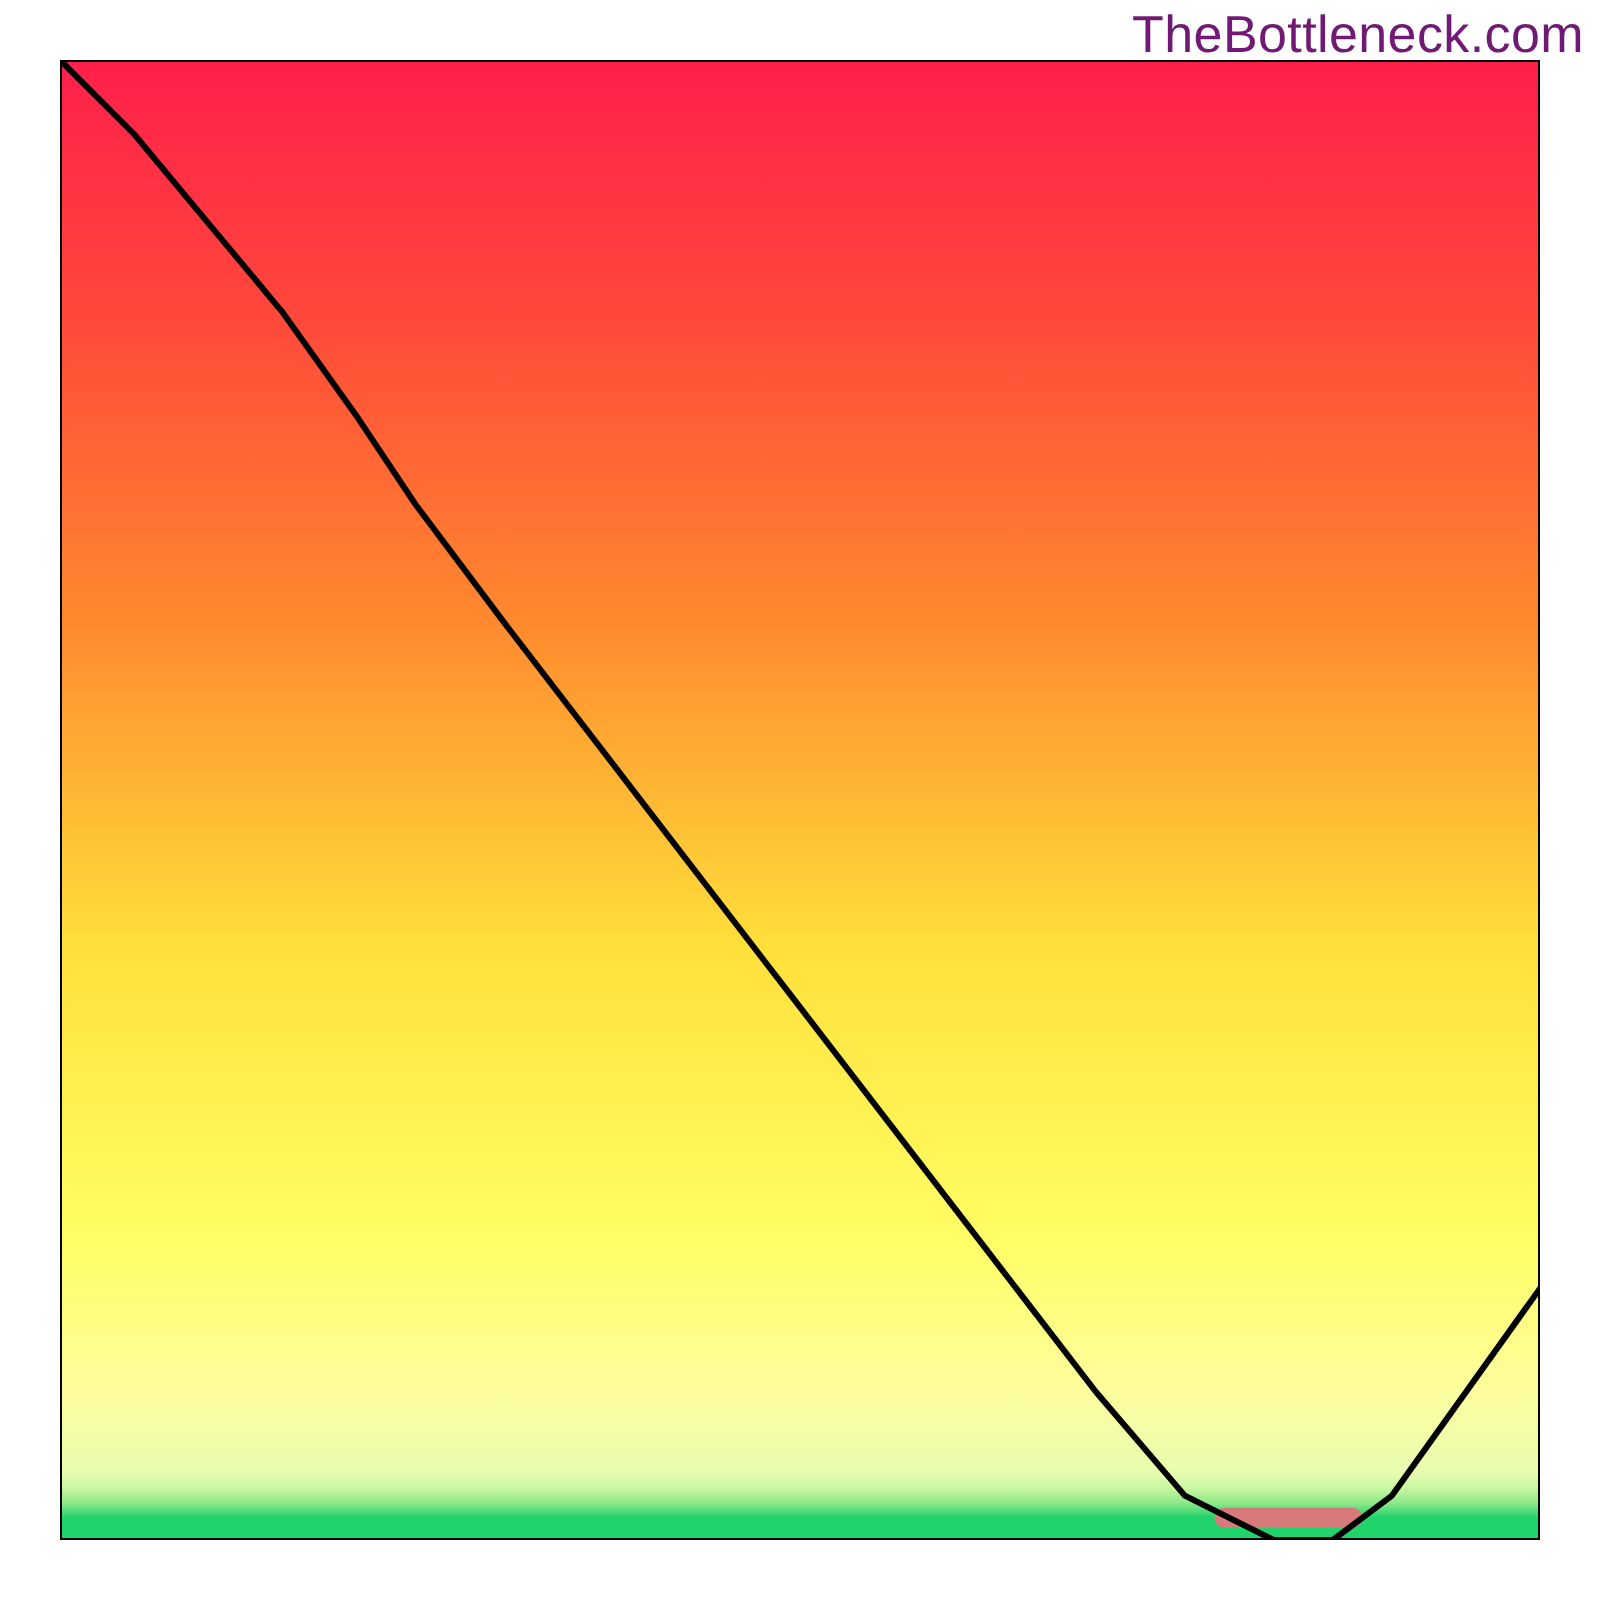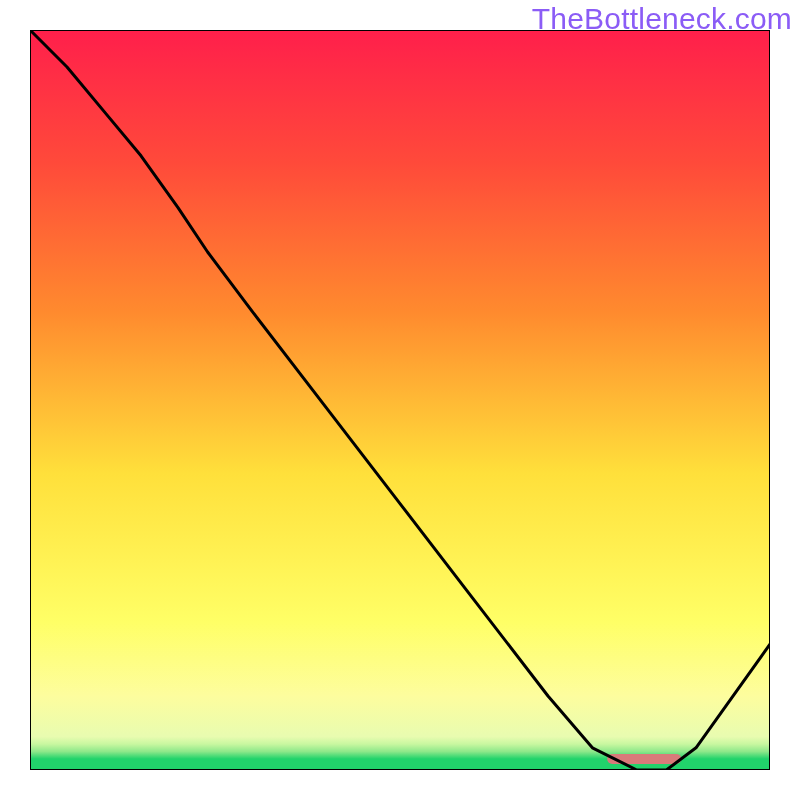--- a/index.html
+++ b/index.html
@@ -12,22 +12,22 @@
   }
   .container {
     position: relative;
     width: 800px;
     height: 800px;
   }
   .watermark {
     position: absolute;
     top: 2px;
     right: 8px;
-    color: #8b5cf6;
-    font-size: 30px;
+    color: #701a75;
+    font-size: 26px;
     font-weight: 500;
     letter-spacing: 0.2px;
   }
   .plot-area {
     position: absolute;
     left: 30px;
     top: 30px;
     width: 740px;
     height: 740px;
   }

